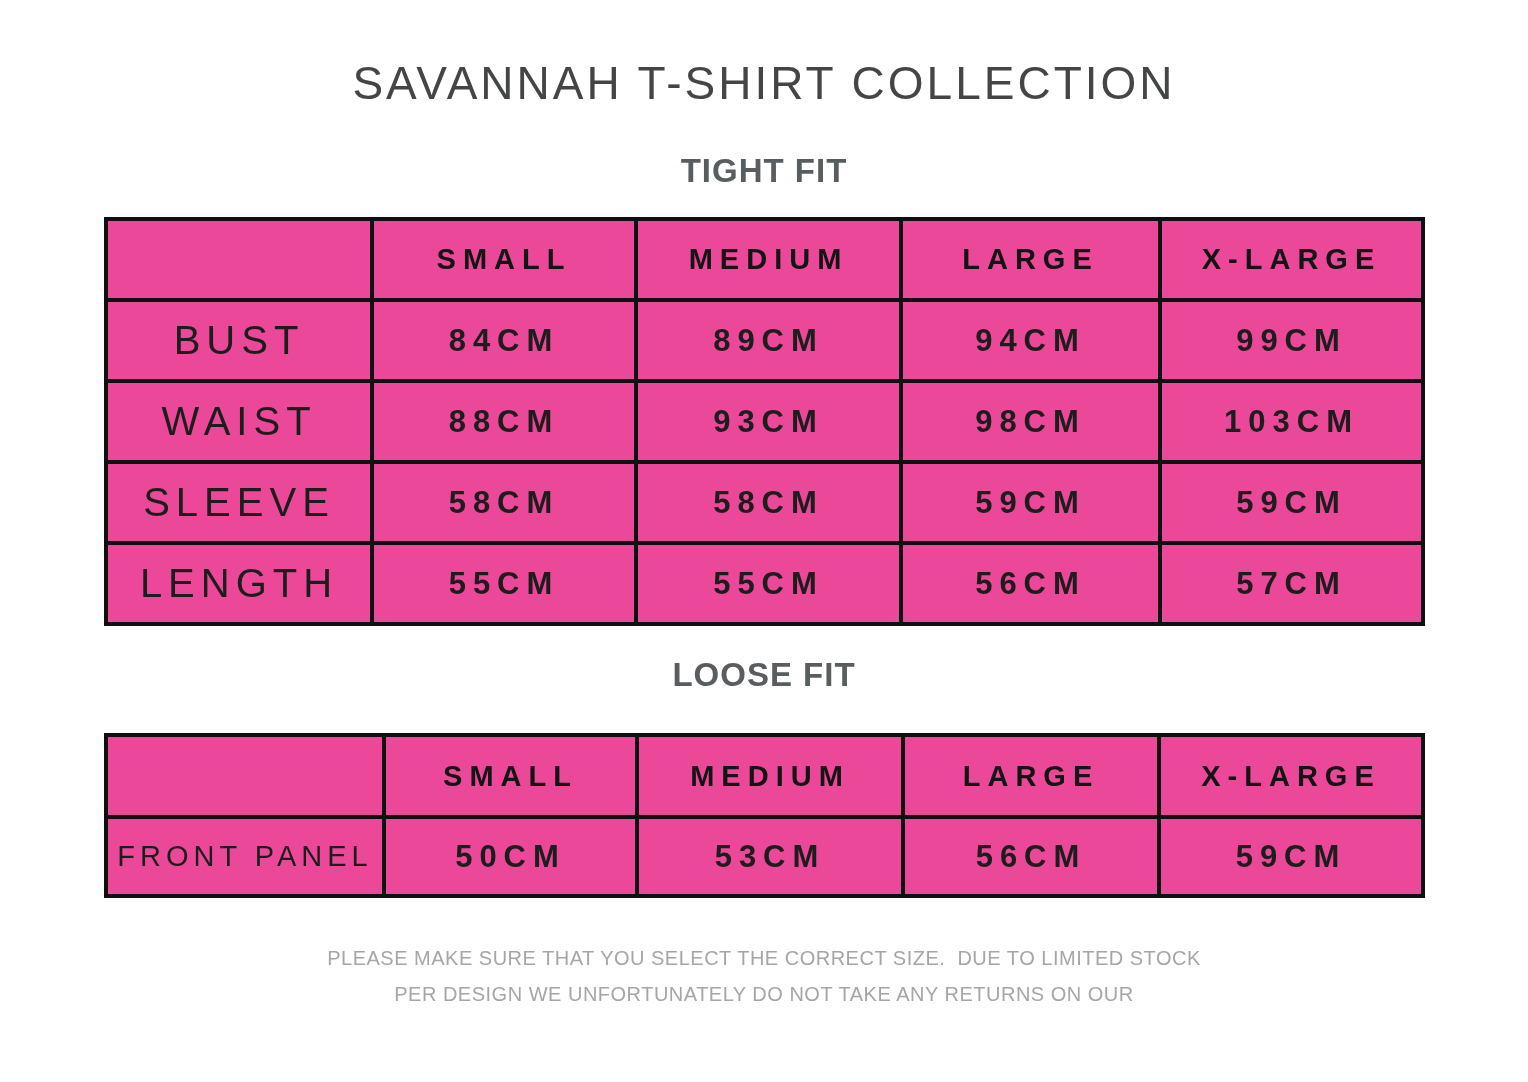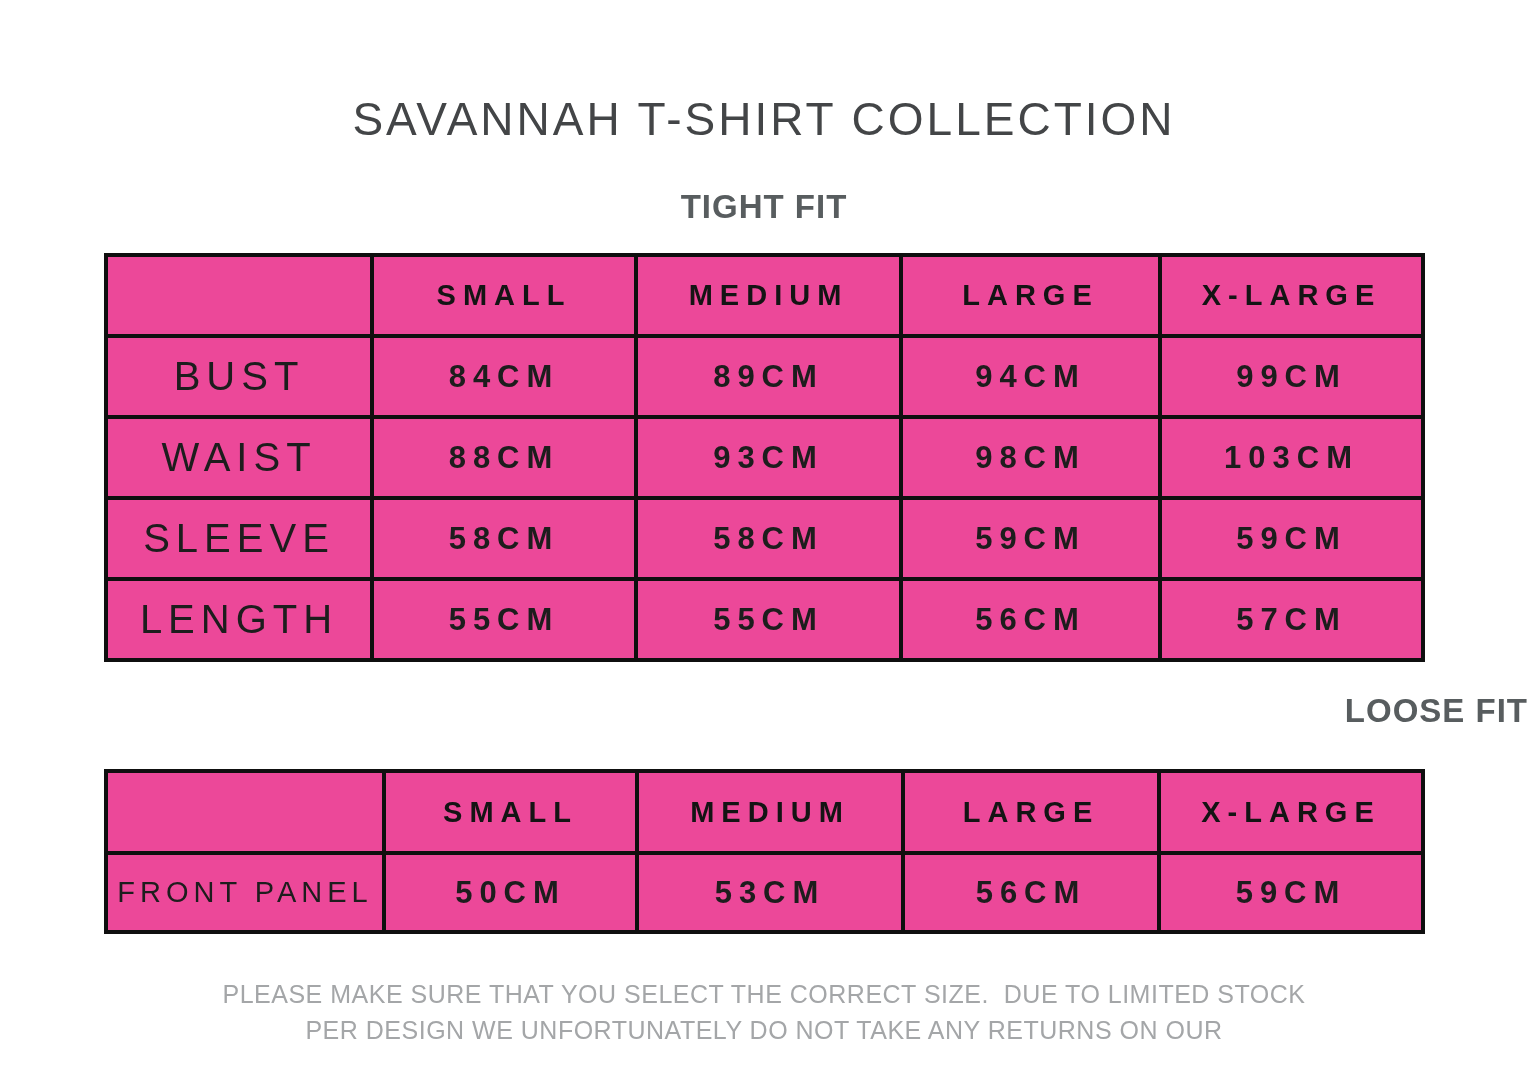--- a/index.html
+++ b/index.html
@@ -9,36 +9,36 @@
     background: #ffffff;
     font-family: "Liberation Sans", sans-serif;
     overflow: hidden;
   }
   .page {
     width: 1528px;
     height: 1082px;
     background: #ffffff;
   }
   .page-title {
-    margin-top: 92px;
+    margin-top: 56px;
     text-align: center;
     font-size: 46px;
     font-weight: 300;
     letter-spacing: 3px;
     color: #434547;
   }
   .section-title {
     text-align: center;
     font-size: 33px;
     font-weight: 700;
     letter-spacing: 1px;
     color: #585d5f;
   }
   .section-title.tight { margin-top: 42px; }
-  .section-title.loose { margin-top: 30px; text-align: right; }
+  .section-title.loose { margin-top: 30px; }
 
   table.size-table {
     border-collapse: collapse;
     table-layout: fixed;
     margin-left: 104px;
     width: 1317px;
     background: #ec4899;
   }
   table.size-table.t1 { margin-top: 27px; }
   table.size-table.t2 { margin-top: 39px; }
@@ -73,21 +73,21 @@
   td.size-value {
     font-size: 31px;
     font-weight: 700;
     letter-spacing: 7px;
     color: #1d1d1d;
   }
 
   .footer {
     margin-top: 42px;
     text-align: center;
-    font-size: 25px;
+    font-size: 20px;
     font-weight: 300;
     line-height: 36px;
     letter-spacing: 0.5px;
     color: #a4a6a8;
   }
   .footer-line { white-space: pre-wrap; }
 </style>
 </head>
 <body>
 

